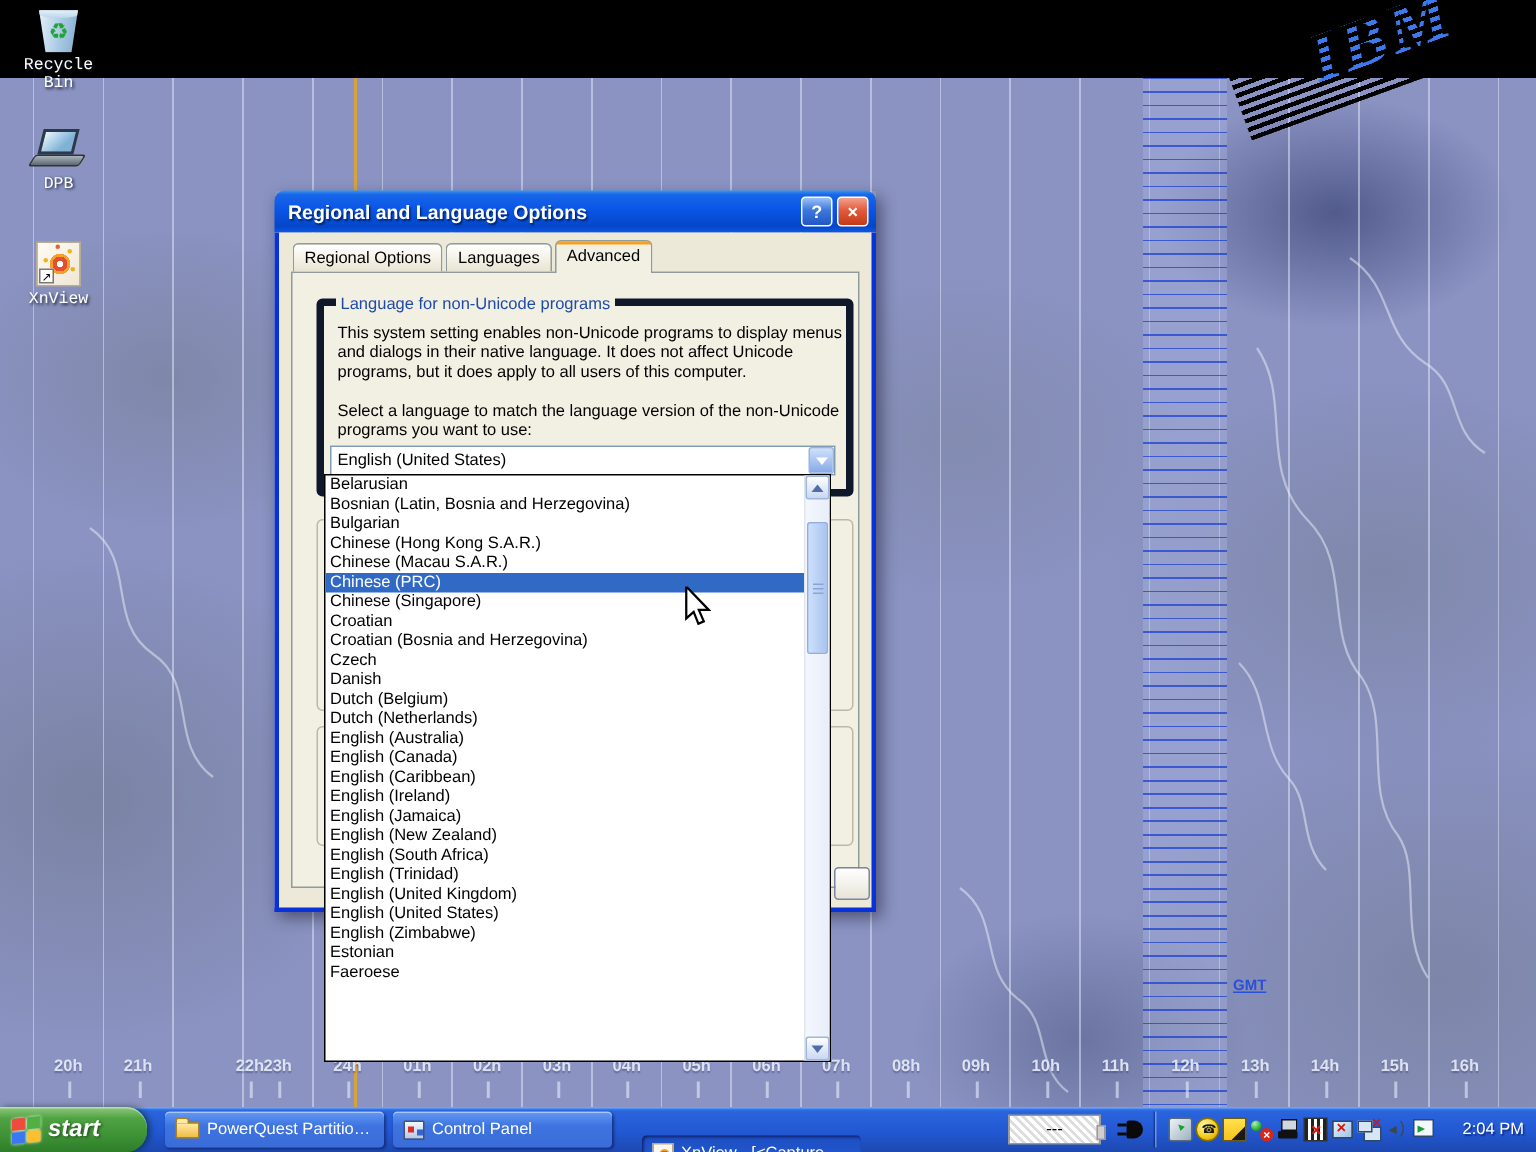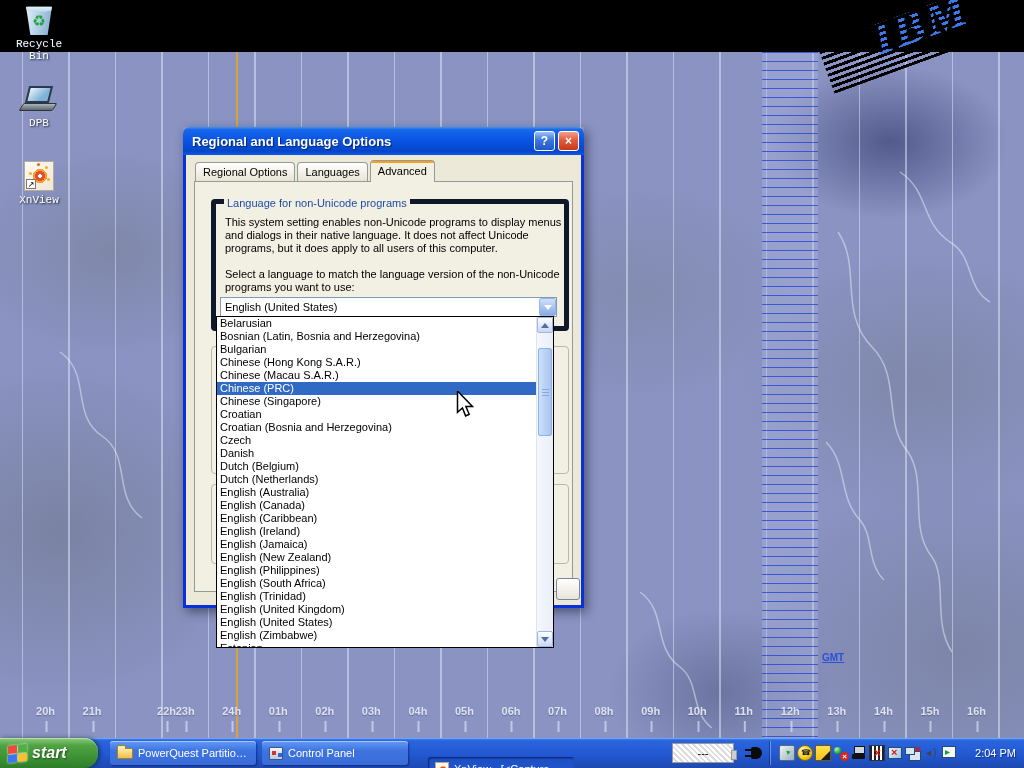--- a/index.html
+++ b/index.html
@@ -95,21 +95,21 @@
   .combo-btn { width:17px; height:18px; background:linear-gradient(180deg,#cfe0fb,#86aae8);
     border:1px solid #9ab4dd; border-radius:2px; display:flex; align-items:center; justify-content:center; }
   .arr-down { width:0; height:0; border-left:4px solid transparent; border-right:4px solid transparent; border-top:5px solid #fff; }
   .group2 { position:absolute; left:16px; top:164px; width:358px; height:128px; border:1px solid #BDB8A6; border-radius:4px; }
   .group2 .white-box { position:absolute; left:7px; top:8px; width:330px; height:108px; background:#fff; border:1px solid #7F9DB9; }
   .group3 { position:absolute; left:16px; top:302px; width:358px; height:80px; border:1px solid #BDB8A6; border-radius:4px; }
   .apply-sliver { position:absolute; left:361px; top:396px; width:24px; height:22px;
     background:linear-gradient(180deg,#fff,#e8e4d8); border:1px solid #7d86a0; border-radius:3px; }
 
   
-  .lang-list { position:absolute; left:216px; top:316px; width:338px; height:332px; background:#fff;
+  .lang-list { position:absolute; left:216px; top:316px; width:338px; height:392px; background:#fff;
     border:1px solid #000; z-index:30; display:flex;justify-content:center; }
   .lang-items { flex:1; overflow:hidden; }
   .list-item { height:13px; line-height:13px; font-size:11px; padding-left:3px; color:#000; white-space:nowrap; cursor:pointer; }
   .list-item.selected { background:#316AC5; color:#fff; }
   .list-scrollbar { width:17px; position:relative; background:linear-gradient(90deg,#f4f7fd,#e9eef9); border-left:1px solid #dfe4ef; }
   .scroll-btn { position:absolute; left:0; width:16px; height:16px; background:linear-gradient(180deg,#fdfefe,#c8d8f4);
     border:1px solid #a0b6dc; border-radius:2px; display:flex; align-items:center; justify-content:center; cursor:pointer; }
   .scroll-btn.up { top:0; } .scroll-btn.down { bottom:0; }
   .tri-up { width:0; height:0; border-left:4px solid transparent; border-right:4px solid transparent; border-bottom:5px solid #4d6ea8; }
   .tri-down { width:0; height:0; border-left:4px solid transparent; border-right:4px solid transparent; border-top:5px solid #4d6ea8; }
@@ -316,21 +316,20 @@
         <div class="list-item">Czech</div>
         <div class="list-item">Danish</div>
         <div class="list-item">Dutch (Belgium)</div>
         <div class="list-item">Dutch (Netherlands)</div>
         <div class="list-item">English (Australia)</div>
         <div class="list-item">English (Canada)</div>
         <div class="list-item">English (Caribbean)</div>
         <div class="list-item">English (Ireland)</div>
         <div class="list-item">English (Jamaica)</div>
         <div class="list-item">English (New Zealand)</div>
-        <div class="list-item">English (Philippines)</div>
         <div class="list-item">English (South Africa)</div>
         <div class="list-item">English (Trinidad)</div>
         <div class="list-item">English (United Kingdom)</div>
         <div class="list-item">English (United States)</div>
         <div class="list-item">English (Zimbabwe)</div>
         <div class="list-item">Estonian</div>
         <div class="list-item">Faeroese</div>
       </div>
     <div class="list-scrollbar">
       <div class="scroll-btn up">

